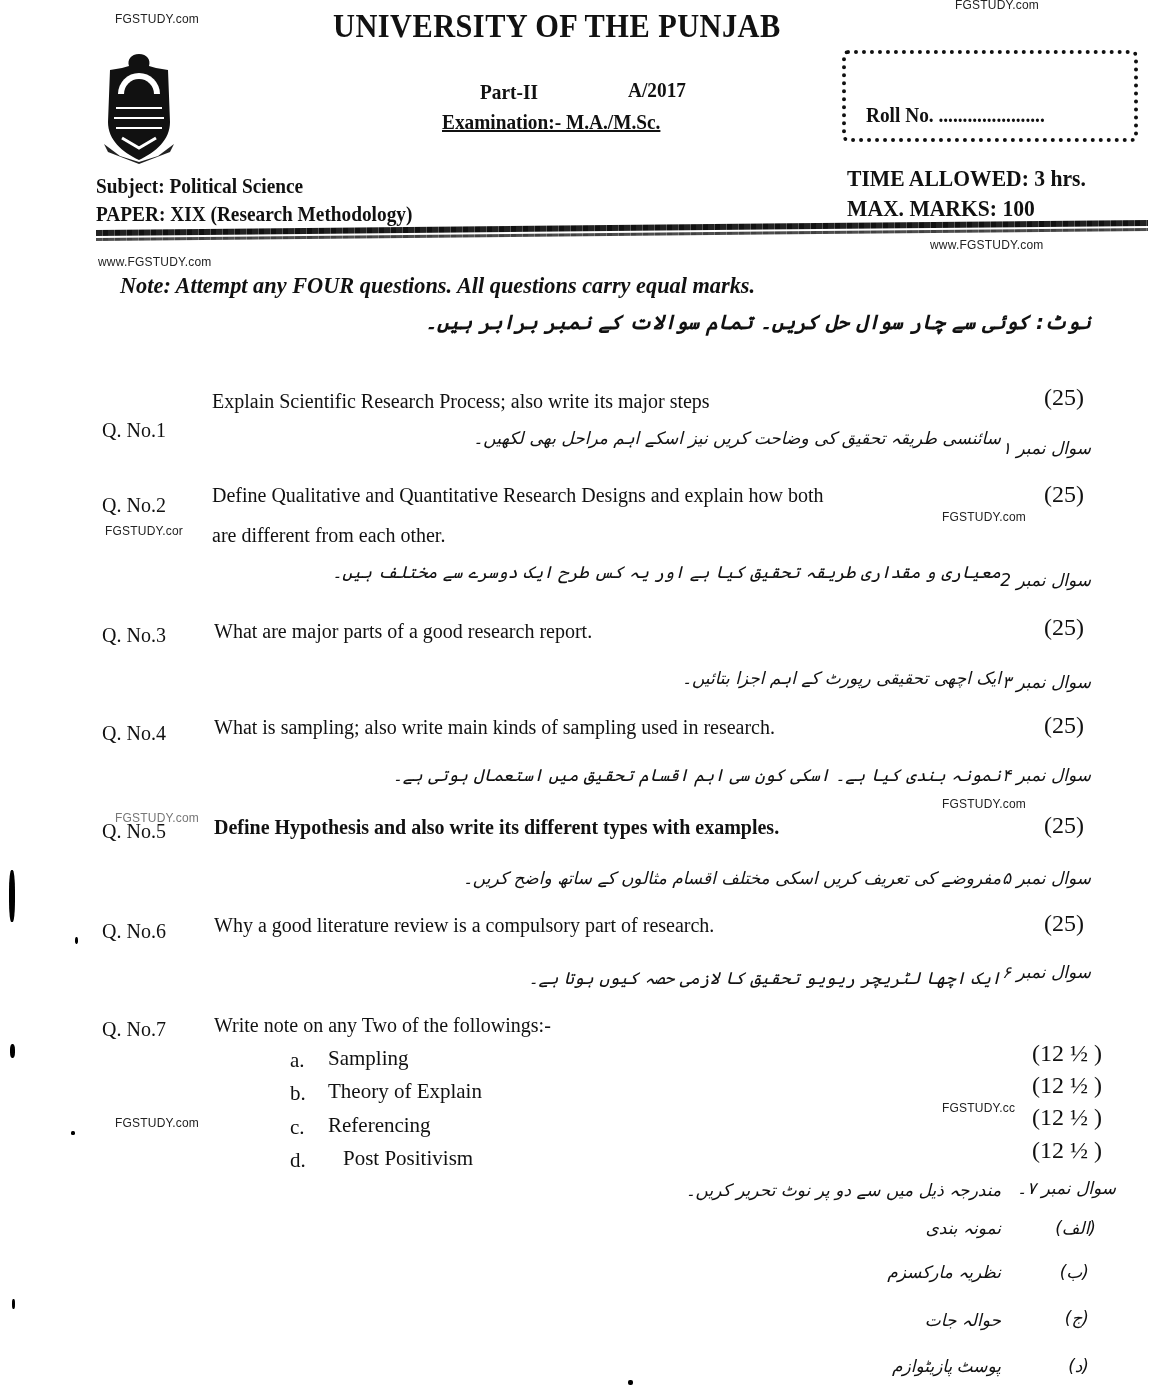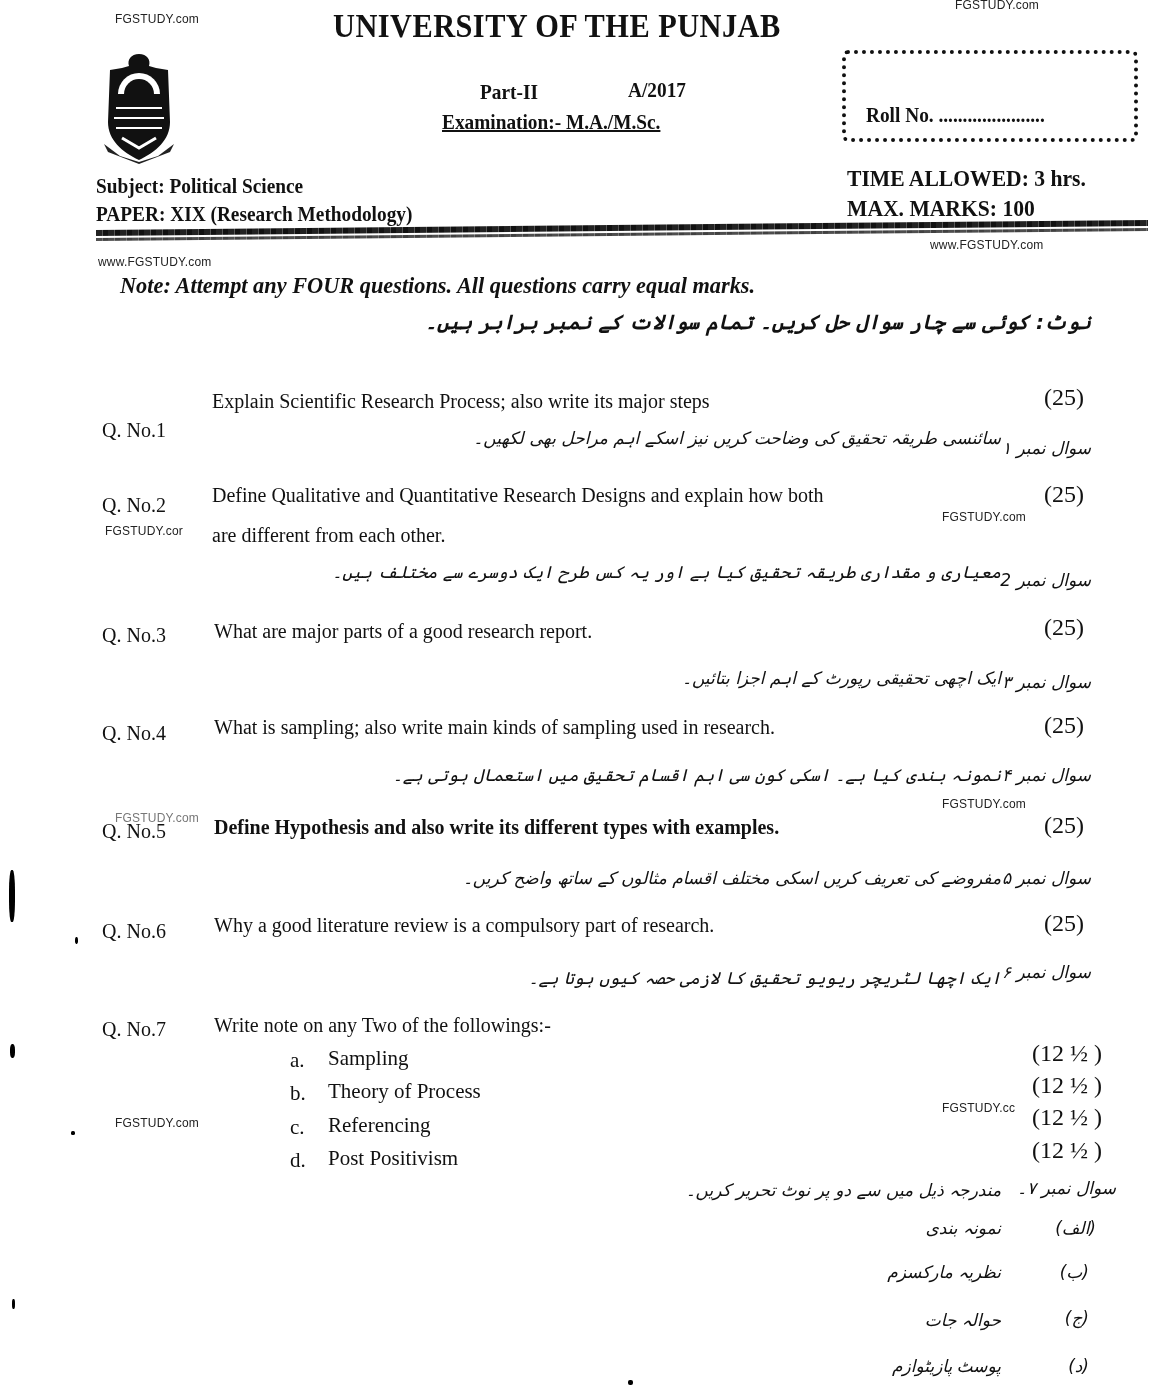--- a/index.html
+++ b/index.html
@@ -126,29 +126,29 @@
   <div>
     <div class="abs qnum" style="left:102px;top:1018px;">Q. No.7</div>
     <div class="abs qtext" style="left:214px;top:1014px;">Write note on any Two of the followings:-</div>
 
     <div>
       <div class="abs sub" style="left:290px;top:1048px;">a.</div>
       <div class="abs sub" style="left:328px;top:1046px;">Sampling</div>
       <div class="abs marks" style="left:1032px;top:1040px;">(12 ½ )</div>
 
       <div class="abs sub" style="left:290px;top:1081px;">b.</div>
-      <div class="abs sub" style="left:328px;top:1079px;">Theory of Process</div>
+      <div class="abs sub" style="left:328px;top:1079px;">Theory of Explain</div>
       <div class="abs marks" style="left:1032px;top:1072px;">(12 ½ )</div>
 
       <div class="abs sub" style="left:290px;top:1115px;">c.</div>
       <div class="abs sub" style="left:328px;top:1113px;text-align:center;">Referencing</div>
       <div class="abs marks" style="left:1032px;top:1104px;">(12 ½ )</div>
 
       <div class="abs sub" style="left:290px;top:1148px;">d.</div>
-      <div class="abs sub" style="left:328px;top:1146px;">Post Positivism</div>
+      <div class="abs sub" style="left:343px;top:1146px;">Post Positivism</div>
       <div class="abs marks" style="left:1032px;top:1137px;">(12 ½ )</div>
     </div>
 
     <div class="abs urdu" style="right:45px;top:1178px;">سوال نمبر ۷۔</div>
     <div class="abs urdu" style="right:160px;top:1180px;">مندرجہ ذیل میں سے دو پر نوٹ تحریر کریں۔</div>
 
     <div>
       <div class="abs urdu" style="right:65px;top:1218px;">(الف)</div>
       <div class="abs urdu" style="right:160px;top:1218px;">نمونہ بندی</div>
 

